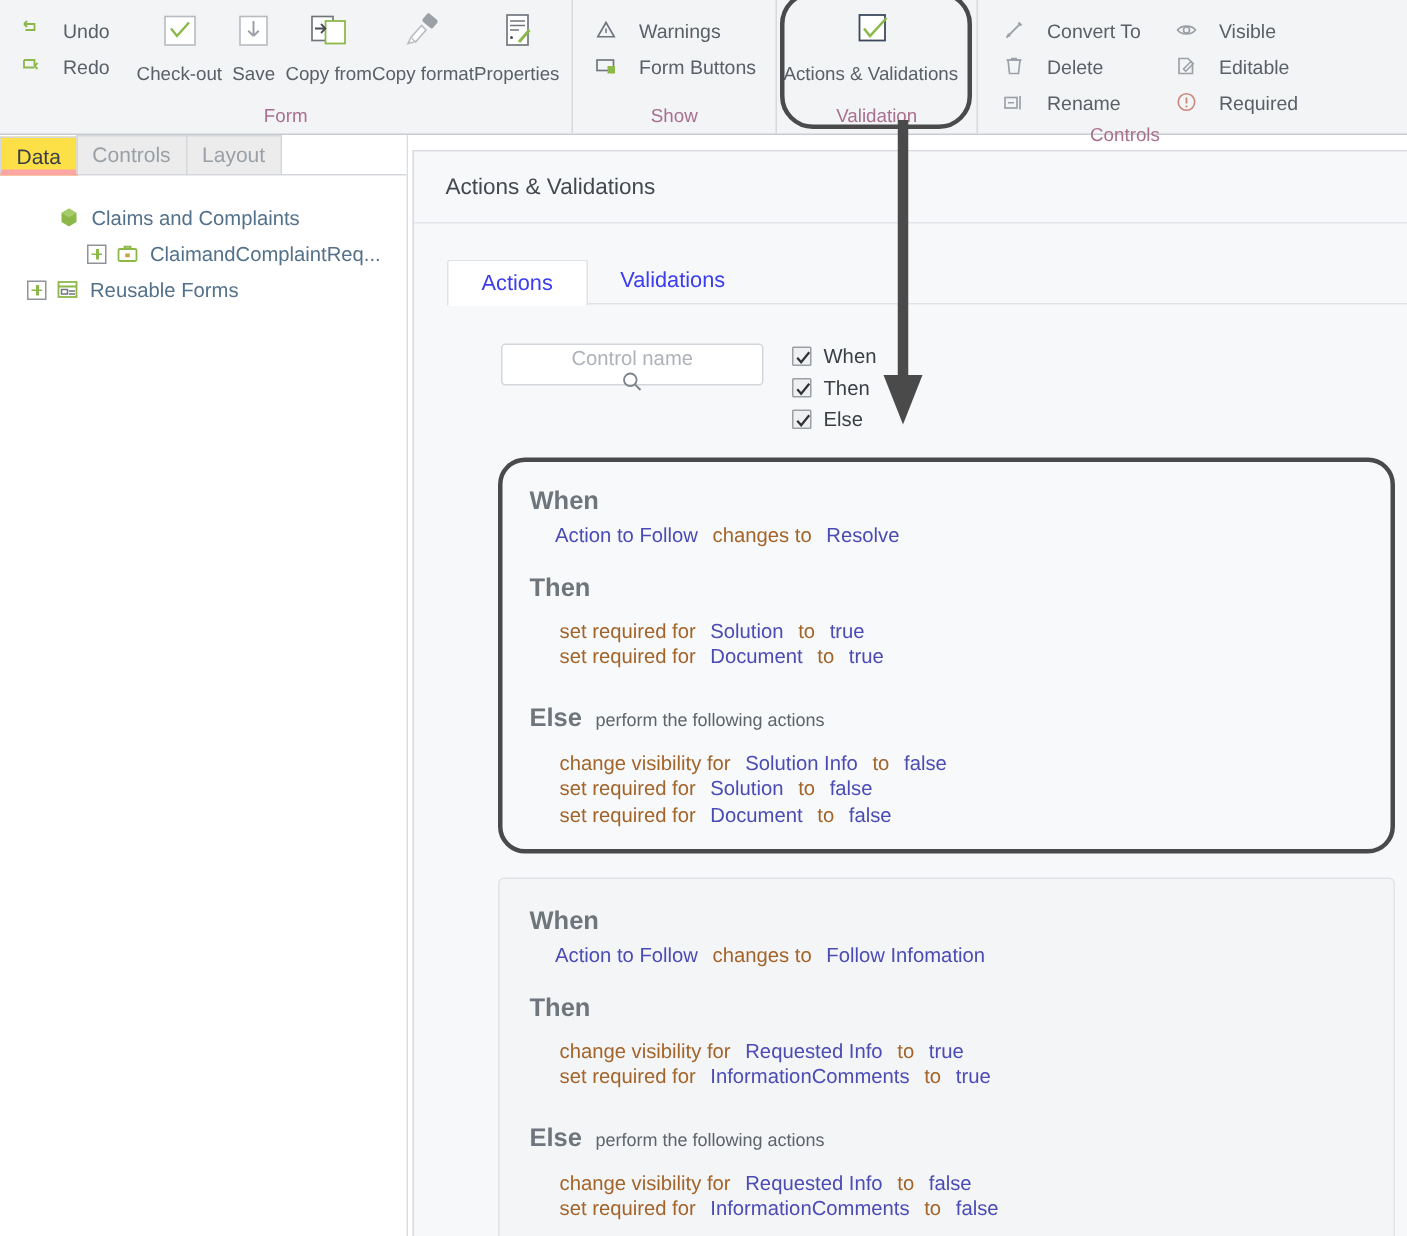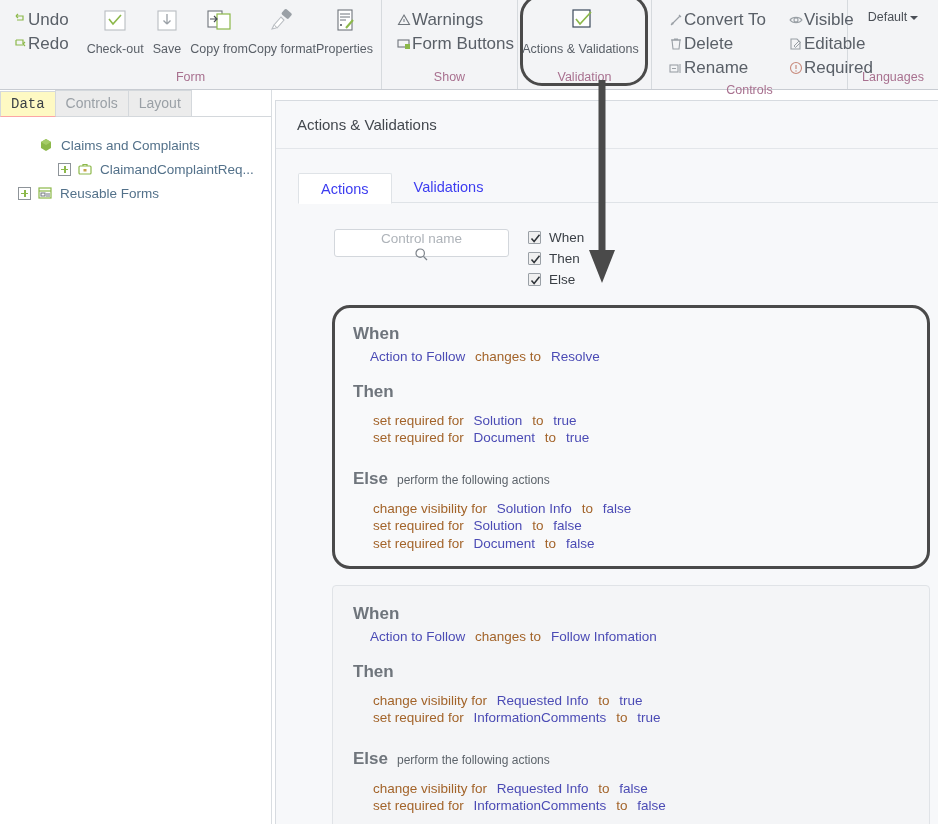--- a/index.html
+++ b/index.html
@@ -41,24 +41,24 @@
     text-align: center;
     font-size: 12.5px;
     color: #a8708f;
     font-family: "Liberation Sans", sans-serif;
   }
 
   
   .stack { display: flex; flex-direction: column; justify-content: flex-start; padding-top: 4px; }
   .smallbtn {
     display: flex; flex-direction: row; align-items: center;
-    gap: 0;
+    gap: 14px;
     height: 24px;
     padding: 0 4px;
-    font-size: 17px;
+    font-size: 13px;
     color: #5a6068;
     white-space: nowrap;
     cursor: default;
   }
   .smallbtn .ic { width: 16px; height: 16px; flex: 0 0 16px; display: block; }
 
   
   .bigbtn {
     width: 64px;
     display: flex; flex-direction: column; align-items: center;
@@ -118,25 +118,24 @@
     padding: 0 10px;
     font-size: 14px;
     color: #9aa0a6;
     background: #ececec;
     border: 1px solid #d4d8dc;
     border-bottom: none;
     margin-right: -1px;
     cursor: default;
   }
   .lp-tab.active {
-    background: #fef9c3;
+    background: #fde047;
     color: #3a3f45;
-    border-bottom: 1px solid #fca5a5;
+    border-bottom: 4px solid #fca5a5;
     margin-bottom: -1px;
-    font-family: Liberation Mono, monospace;
   }
   .tree { padding: 16px 0 0 0; }
   .tnode {
     display: flex; flex-direction: row; align-items: center;
     height: 24px;
     font-size: 13.5px;
     color: #54788f;
     white-space: nowrap;
     cursor: default;
   }
@@ -459,28 +458,20 @@
                   <circle cx="8" cy="11" r="0.7" fill="#c7897b"></circle>
                 </svg>
             </span>
             <span>Required</span>
           </div>
         </div>
       </div>
       <div class="rgroup-title">Controls</div>
     </div>
 
-    <div class="rgroup" style="flex:1 1 auto;">
-      <div class="rgroup-body" style="justify-content:center;">
-        <div class="lang-default">
-          <span>Default</span><span class="caret-d"></span>
-        </div>
-      </div>
-      <div class="rgroup-title">Languages</div>
-    </div>
 
   </div>
 </div>
 
 <div id="leftpanel">
   <div id="lp-tabs">
     <div class="lp-tab active">Data</div>
     <div class="lp-tab">Controls</div>
     <div class="lp-tab">Layout</div>
   </div>

